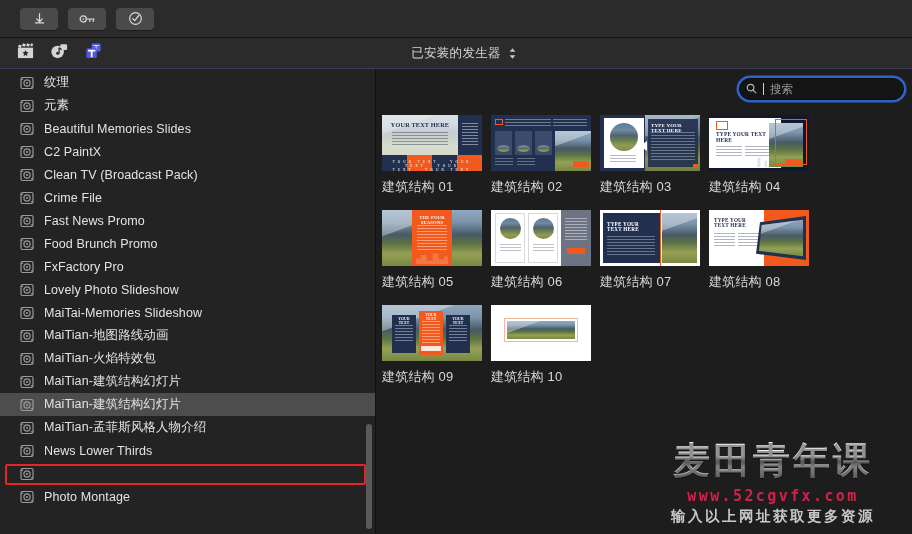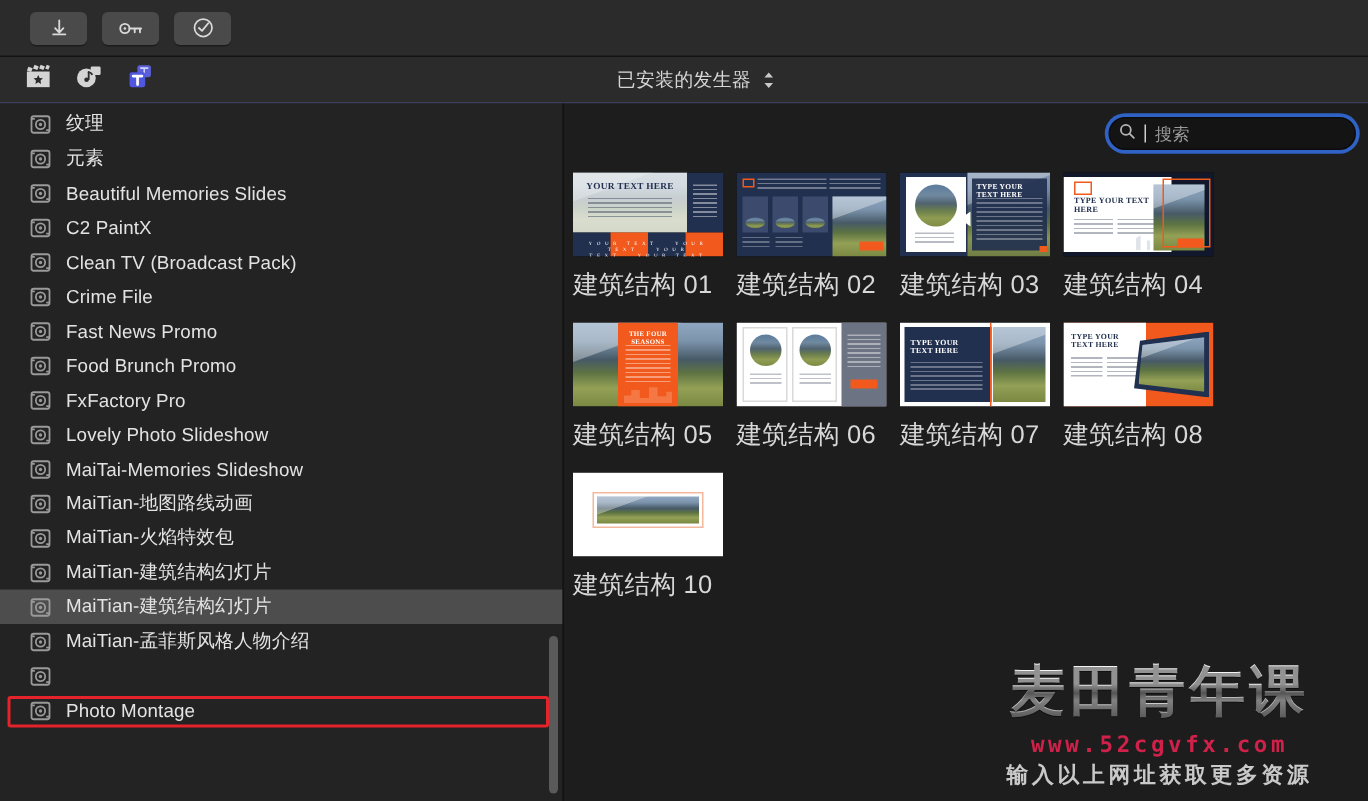--- a/index.html
+++ b/index.html
@@ -125,21 +125,21 @@
     gap: 0;
   }
   .cell { width: 109px; margin: 0 0 14px 0; }
   .thumb {
     width: 100px; height: 56px;
     background: #0f0f0f;
     overflow: hidden; position: relative;
   }
   .cap {
     margin-top: 7px;
-    color: #d8d8d8; font-size: 17px;
+    color: #d8d8d8; font-size: 13px;
     letter-spacing: .2px;
   }
 
   
   .t-abs { position: absolute; }
   .photo {
     background: linear-gradient(#5b7c9d 0%, #70899f 26%, #50636f 45%, #6a7e4e 62%, #8f9c52 80%, #7e8c46 100%);
   }
   .photo-mtn {
     background:
@@ -434,20 +434,31 @@
         <div class="side-item">
           <span class="gen-icon">
             <svg width="14" height="14" viewBox="0 0 14 14">
               <rect x="1" y="1.5" width="12" height="11" rx="1.5" fill="none" stroke="#9a9a9a" stroke-width="1.2"></rect>
               <circle cx="7" cy="7" r="3.1" fill="none" stroke="#9a9a9a" stroke-width="1.2"></circle>
               <circle cx="7" cy="7" r="1.1" fill="#9a9a9a"></circle>
               <path d="M1 3.2h2.2M10.8 10.8H13" stroke="#9a9a9a" stroke-width="1.2"></path>
             </svg>
           </span>
           <span class="side-label">MaiTian-孟菲斯风格人物介绍</span>
+        </div>
+        <div class="side-item">
+          <span class="gen-icon">
+            <svg width="14" height="14" viewBox="0 0 14 14">
+              <rect x="1" y="1.5" width="12" height="11" rx="1.5" fill="none" stroke="#9a9a9a" stroke-width="1.2"></rect>
+              <circle cx="7" cy="7" r="3.1" fill="none" stroke="#9a9a9a" stroke-width="1.2"></circle>
+              <circle cx="7" cy="7" r="1.1" fill="#9a9a9a"></circle>
+              <path d="M1 3.2h2.2M10.8 10.8H13" stroke="#9a9a9a" stroke-width="1.2"></path>
+            </svg>
+          </span>
+          <span class="side-label">News Lower Thirds</span>
         </div>
         <div class="side-item">
           <span class="gen-icon">
             <svg width="14" height="14" viewBox="0 0 14 14">
               <rect x="1" y="1.5" width="12" height="11" rx="1.5" fill="none" stroke="#9a9a9a" stroke-width="1.2"></rect>
               <circle cx="7" cy="7" r="3.1" fill="none" stroke="#9a9a9a" stroke-width="1.2"></circle>
               <circle cx="7" cy="7" r="1.1" fill="#9a9a9a"></circle>
               <path d="M1 3.2h2.2M10.8 10.8H13" stroke="#9a9a9a" stroke-width="1.2"></path>
             </svg>
           </span>
@@ -591,20 +602,36 @@
             <div class="t-abs ttxt" style="left:5px;top:8px;width:46px;font-size:5.2px;color:#22304f;text-align:left">TYPE YOUR TEXT HERE</div>
             <div class="t-abs lines-d" style="left:5px;top:23px;width:21px;height:13px;opacity:.6"></div>
             <div class="t-abs lines-d" style="left:29px;top:23px;width:21px;height:13px;opacity:.6"></div>
             <div class="t-abs navy" style="left:47px;top:6px;width:50px;height:44px;clip-path:polygon(8% 14%,100% 0%,100% 100%,0% 86%)"></div>
             <div class="t-abs photo-mtn" style="left:50px;top:9px;width:44px;height:38px;clip-path:polygon(6% 16%,100% 2%,100% 98%,0% 84%)"></div>
           </div>
           <div class="cap">建筑结构 08</div>
         </div>
         <div class="cell">
           <div class="thumb">
+            <div class="t-abs photo-mtn" style="left:0;top:0;width:100px;height:56px"></div>
+            <div class="t-abs navy" style="left:10px;top:10px;width:24px;height:38px"></div>
+            <div class="t-abs orange" style="left:37px;top:6px;width:24px;height:44px"></div>
+            <div class="t-abs navy" style="left:64px;top:10px;width:24px;height:38px"></div>
+            <div class="t-abs ttxt" style="left:11px;top:13px;width:22px;font-size:3.6px;color:#ffffff;text-align:center">YOUR TEXT</div>
+            <div class="t-abs lines" style="left:13px;top:20px;width:18px;height:18px;opacity:.7"></div>
+            <div class="t-abs ttxt" style="left:38px;top:9px;width:22px;font-size:3.6px;color:#fff;text-align:center">YOUR TEXT</div>
+            <div class="t-abs lines" style="left:40px;top:16px;width:18px;height:22px;opacity:.75"></div>
+            <div class="t-abs ttxt" style="left:65px;top:13px;width:22px;font-size:3.6px;color:#fff;text-align:center">YOUR TEXT</div>
+            <div class="t-abs lines" style="left:67px;top:20px;width:18px;height:18px;opacity:.7"></div>
+            <div class="t-abs" style="left:39px;top:41px;width:20px;height:5px;background:#ffffff;opacity:.85"></div>
+          </div>
+          <div class="cap">建筑结构 09</div>
+        </div>
+        <div class="cell">
+          <div class="thumb">
             <div class="t-abs white" style="left:0;top:0;width:100px;height:56px"></div>
             <div class="t-abs" style="left:13px;top:13px;width:74px;height:24px;border:.8px solid #f2b79c"></div>
             <div class="t-abs photo-mtn" style="left:16px;top:16px;width:68px;height:18px"></div>
           </div>
           <div class="cap">建筑结构 10</div>
         </div>
       </div>
 
     <div class="watermark">
       <div class="wm1">麦田青年课</div>

